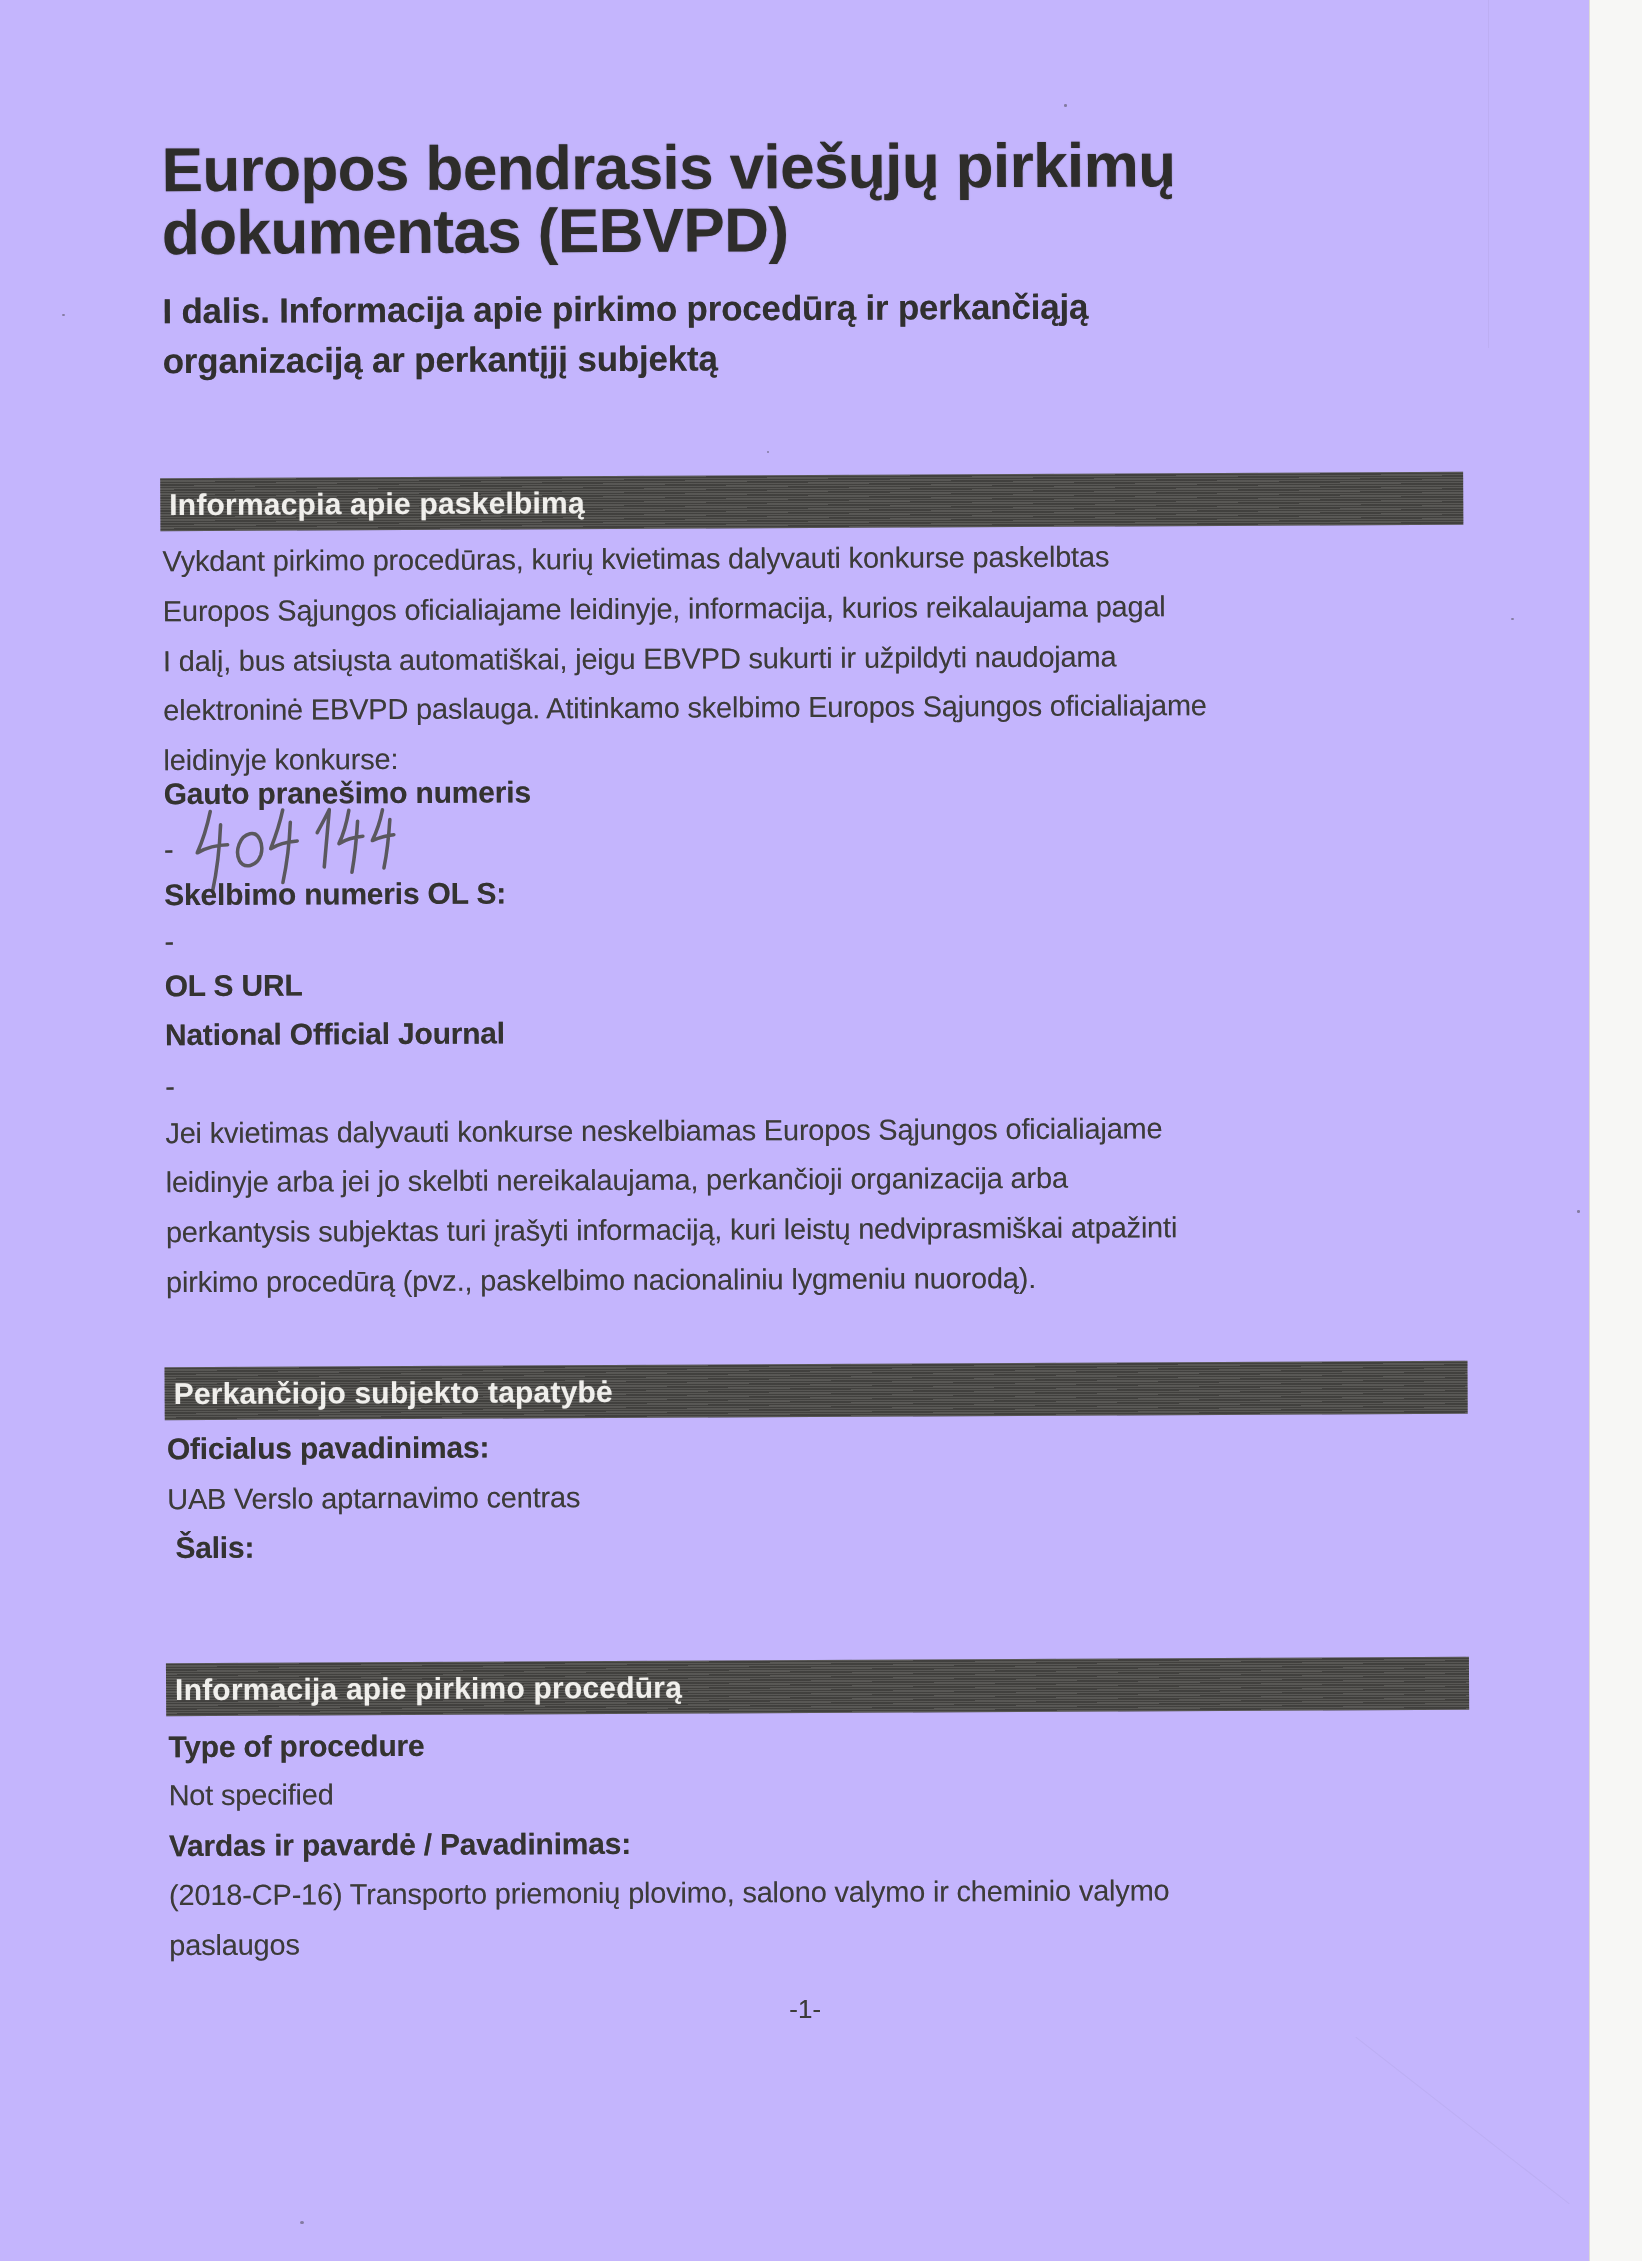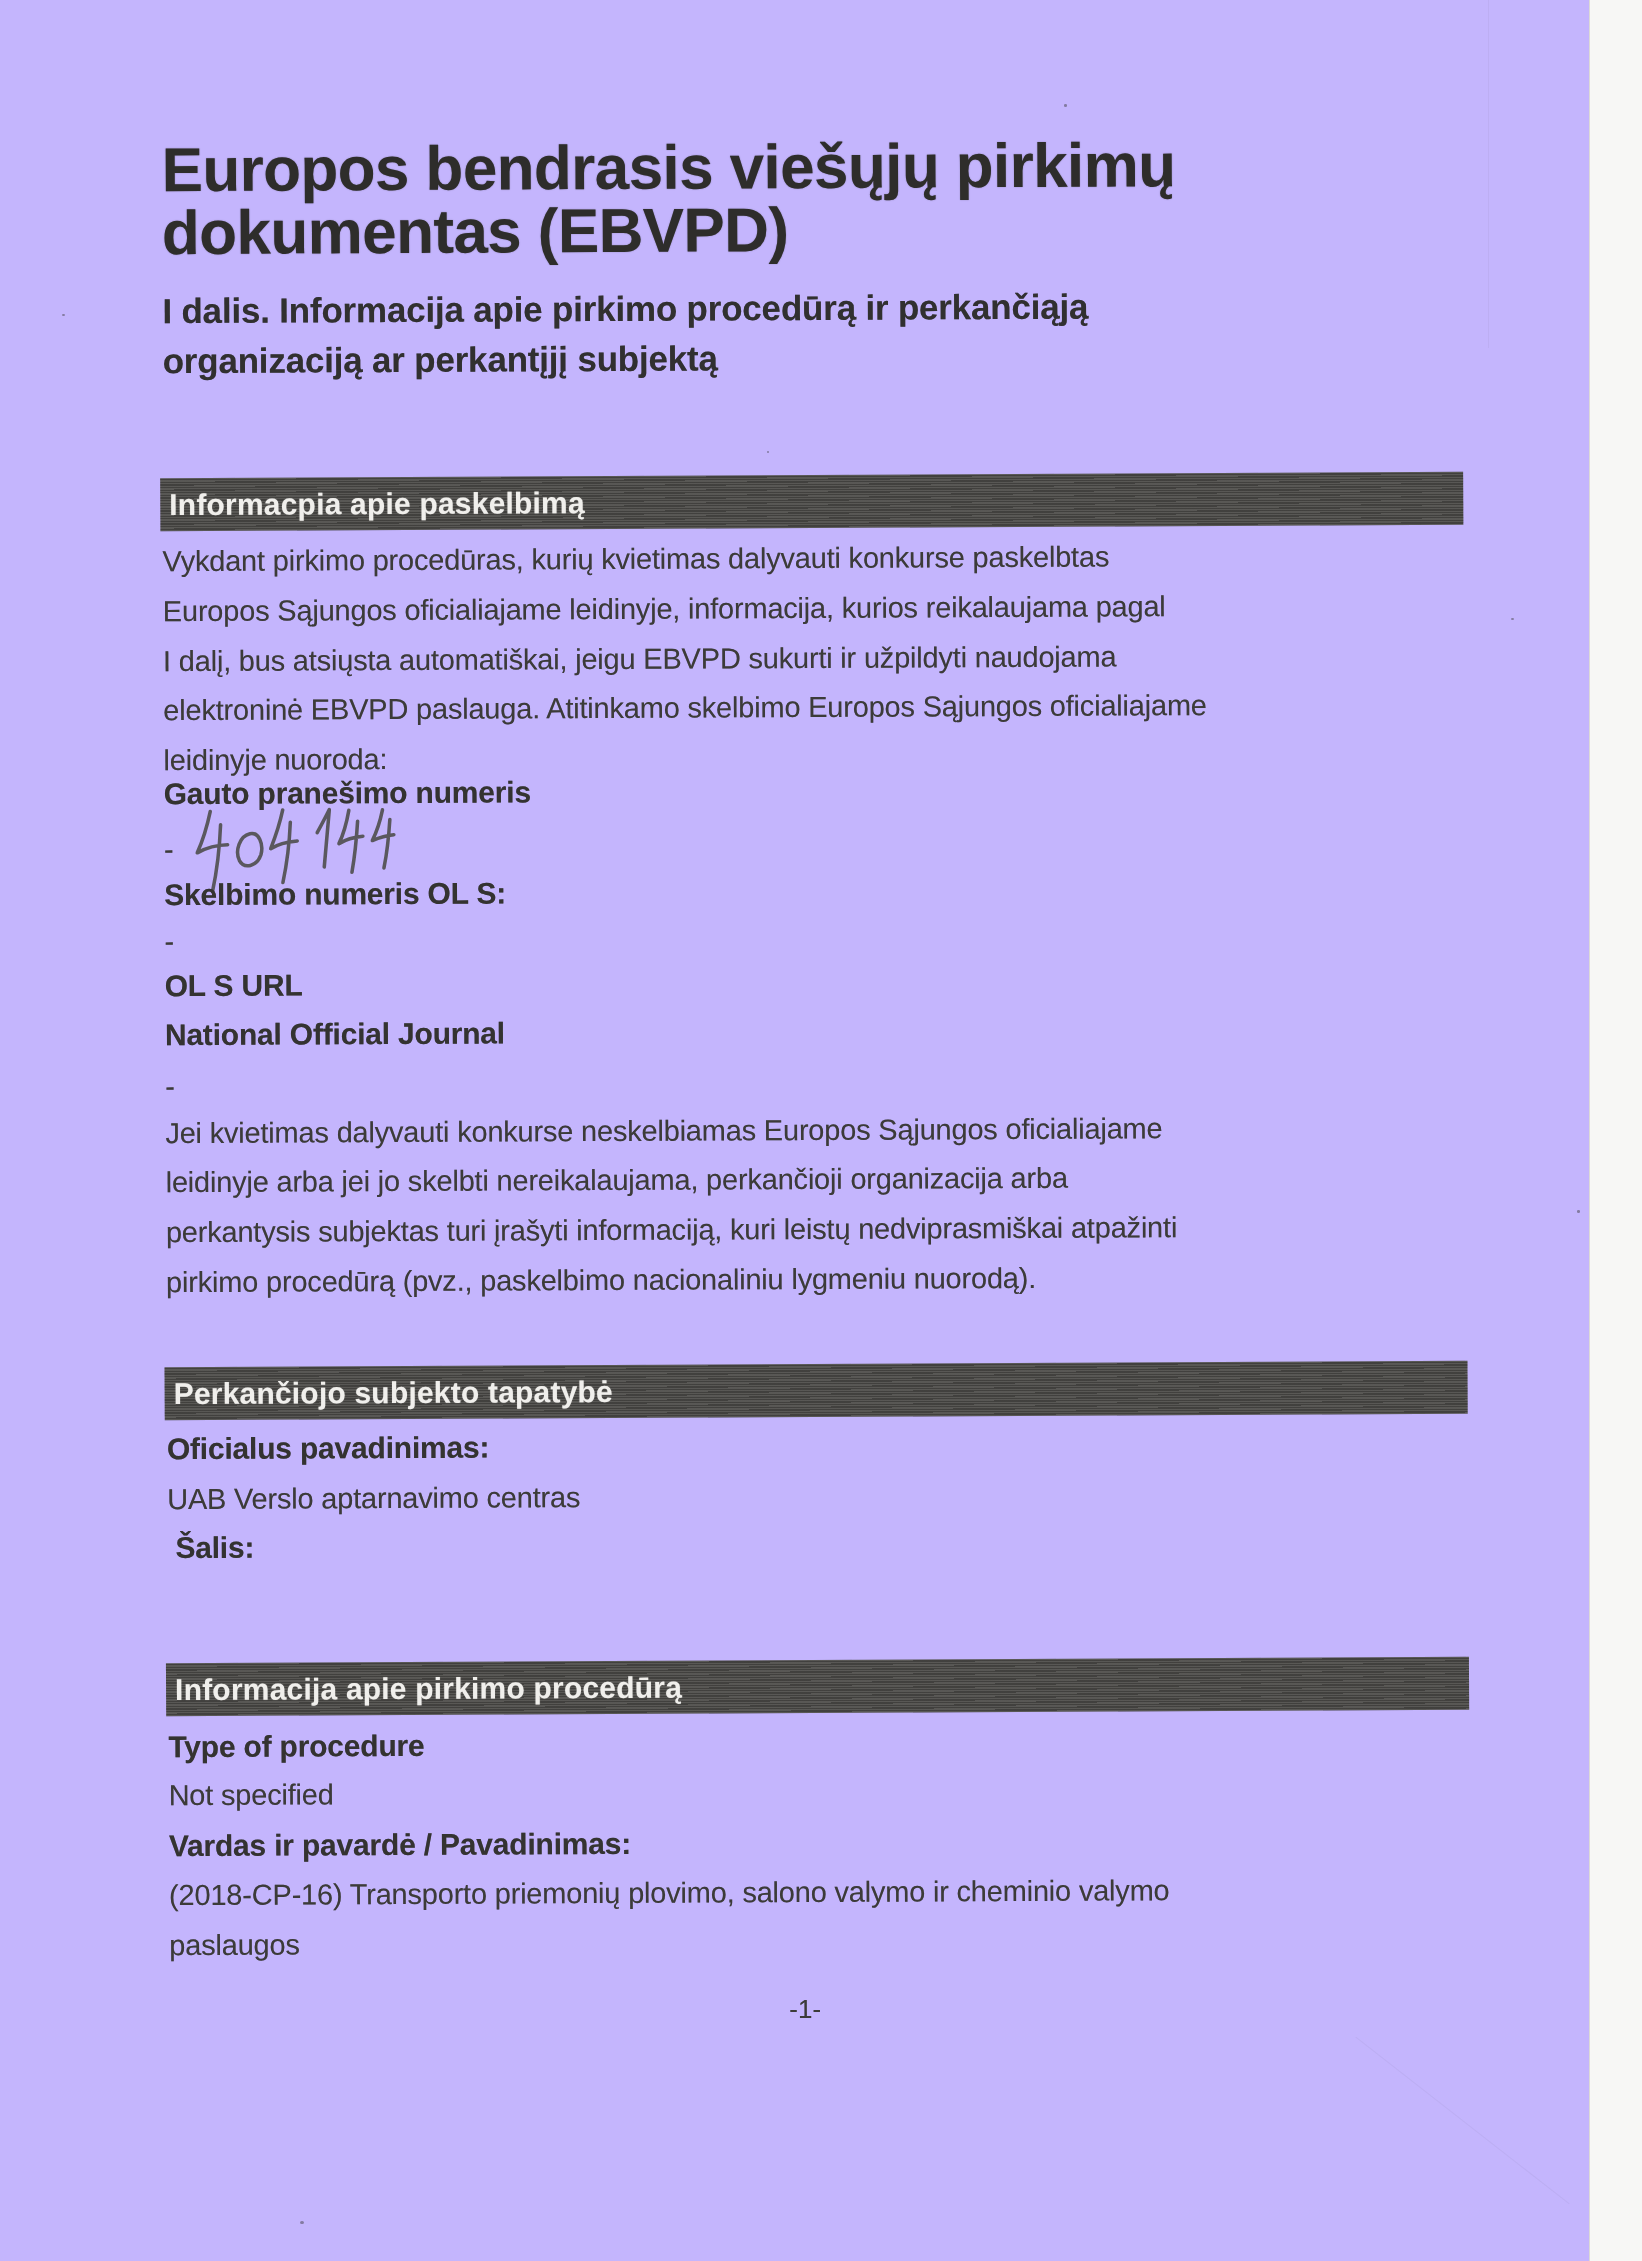--- a/index.html
+++ b/index.html
@@ -112,21 +112,21 @@
 
     <div class="subtitle" style="top:293px;">I dalis. Informacija apie pirkimo procedūrą ir perkančiąją</div>
     <div class="subtitle" style="top:343px;">organizaciją ar perkantįjį subjektą</div>
 
     <div class="bar" style="top:478px;">Informacpia apie paskelbimą</div>
 
     <div class="line" style="top:544px;">Vykdant pirkimo procedūras, kurių kvietimas dalyvauti konkurse paskelbtas</div>
     <div class="line" style="top:594px;">Europos Sąjungos oficialiajame leidinyje, informacija, kurios reikalaujama pagal</div>
     <div class="line" style="top:644px;">I dalį, bus atsiųsta automatiškai, jeigu EBVPD sukurti ir užpildyti naudojama</div>
     <div class="line" style="top:693px;">elektroninė EBVPD paslauga. Atitinkamo skelbimo Europos Sąjungos oficialiajame</div>
-    <div class="line" style="top:743px;">leidinyje nuoroda:</div>
+    <div class="line" style="top:743px;">leidinyje konkurse:</div>
 
     <div class="label" style="top:776px;">Gauto pranešimo numeris</div>
     <div class="line" style="top:832px;">-</div>
 
     <div class="hand">
       <span class="sr">404144</span>
       <svg width="213" height="100" viewBox="0 0 330 155">
         <path d="M34 12 C26 38 16 60 8 74 C22 68 42 65 56 66 M48 34 C44 64 36 104 26 136"></path>
         <path d="M92 52 C76 54 66 76 72 92 C78 106 98 104 106 86 C112 70 106 50 92 52"></path>
         <path d="M146 20 C138 46 128 66 122 78 C134 72 152 70 164 70 M156 40 C152 70 144 106 136 132"></path>

